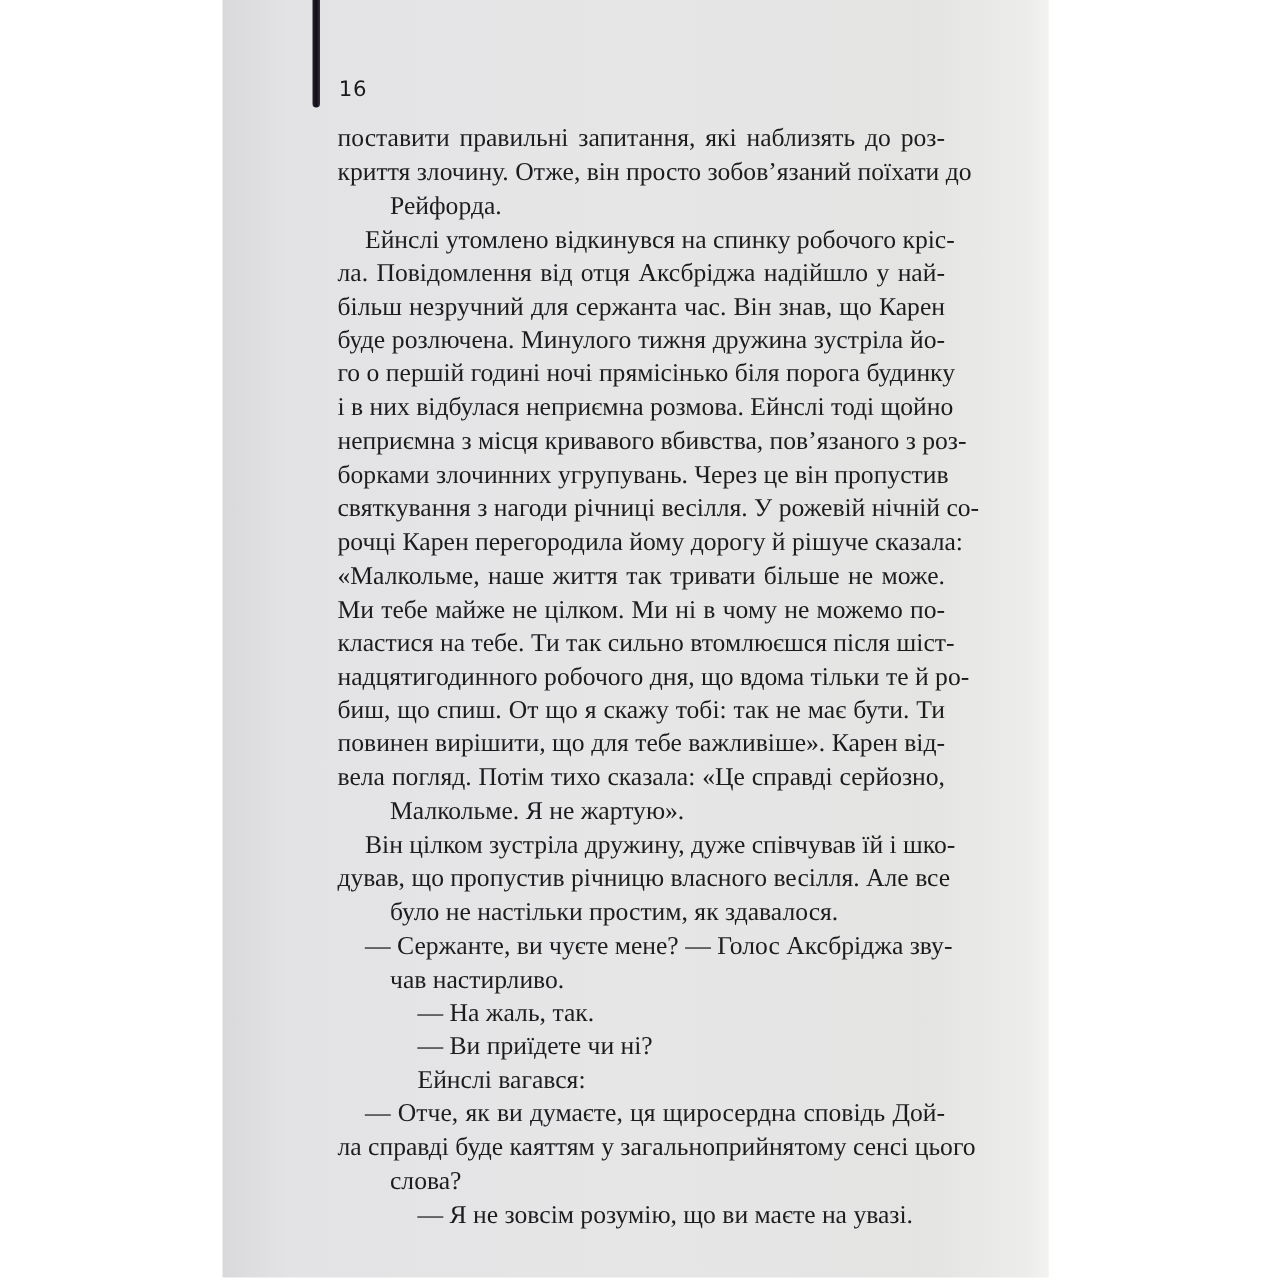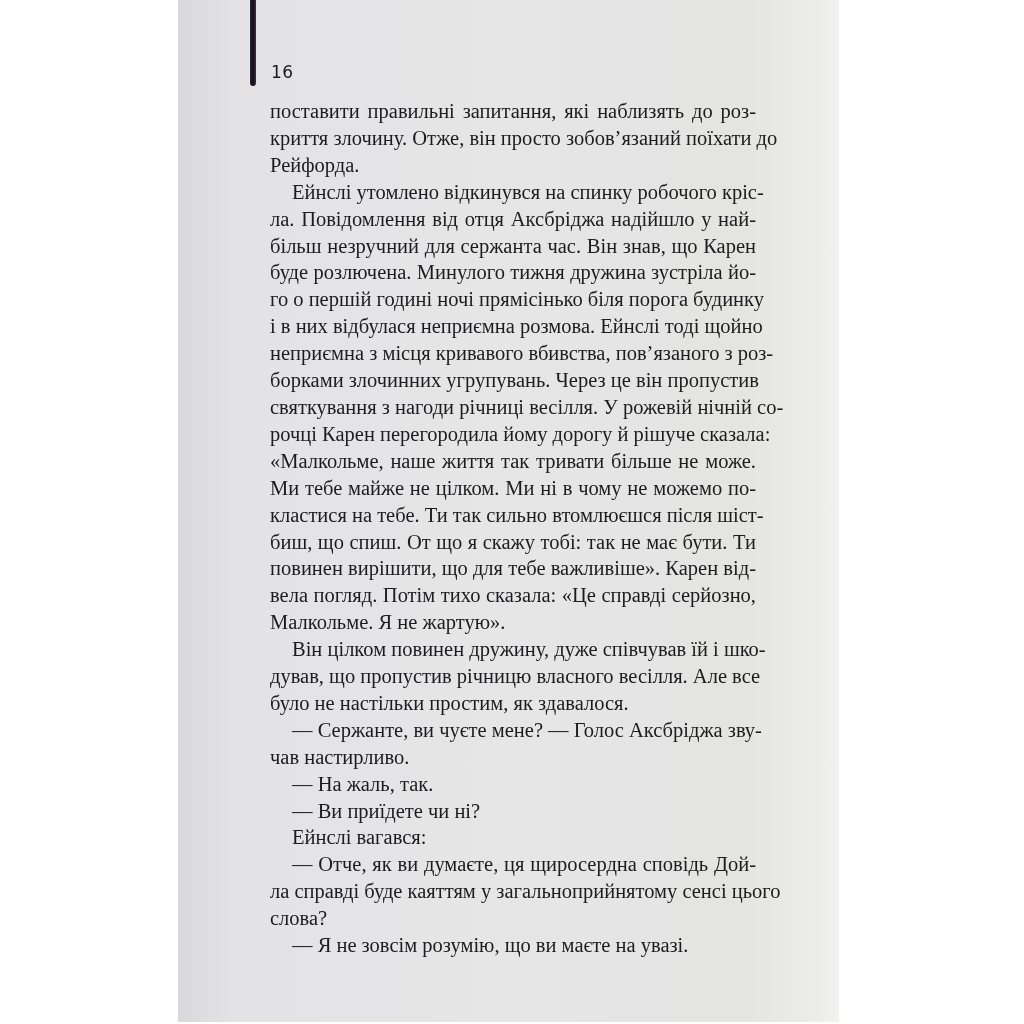--- a/index.html
+++ b/index.html
@@ -53,20 +53,21 @@
     color: #1c1c1e;
   }
   .line {
     display: block;
     white-space: nowrap;
     text-align: justify;
     text-align-last: justify;
   }
   .line.last {
     text-align-last: left;
+    margin-left: 42px;
   }
   .line.indent {
     padding-left: 22px;
   }
 </style>
 </head>
 <body>
 
 <div class="scan">
   <div class="page"></div>
@@ -82,25 +83,26 @@
       <span class="line">буде розлючена. Минулого тижня дружина зустріла йо-</span>
       <span class="line">го о першій годині ночі прямісінько біля порога будинку</span>
       <span class="line">і в них відбулася неприємна розмова. Ейнслі тоді щойно</span>
       <span class="line">неприємна з місця кривавого вбивства, пов’язаного з роз-</span>
       <span class="line">борками злочинних угрупувань. Через це він пропустив</span>
       <span class="line">святкування з нагоди річниці весілля. У рожевій нічній со-</span>
       <span class="line">рочці Карен перегородила йому дорогу й рішуче сказала:</span>
       <span class="line">«Малкольме, наше життя так тривати більше не може.</span>
       <span class="line">Ми тебе майже не цілком. Ми ні в чому не можемо по-</span>
       <span class="line">кластися на тебе. Ти так сильно втомлюєшся після шіст-</span>
+      <span class="line">надцятигодинного робочого дня, що вдома тільки те й ро-</span>
       <span class="line">биш, що спиш. От що я скажу тобі: так не має бути. Ти</span>
       <span class="line">повинен вирішити, що для тебе важливіше». Карен від-</span>
       <span class="line">вела погляд. Потім тихо сказала: «Це справді серйозно,</span>
       <span class="line last">Малкольме. Я не жартую».</span>
-      <span class="line indent">Він цілком повинен дружину, дуже співчував їй і шко-</span>
+      <span class="line indent">Він цілком зустріла дружину, дуже співчував їй і шко-</span>
       <span class="line">дував, що пропустив річницю власного весілля. Але все</span>
       <span class="line last">було не настільки простим, як здавалося.</span>
       <span class="line indent">— Сержанте, ви чуєте мене? — Голос Аксбріджа зву-</span>
       <span class="line last">чав настирливо.</span>
       <span class="line indent last">— На жаль, так.</span>
       <span class="line indent last">— Ви приїдете чи ні?</span>
       <span class="line indent last">Ейнслі вагався:</span>
       <span class="line indent">— Отче, як ви думаєте, ця щиросердна сповідь Дой-</span>
       <span class="line">ла справді буде каяттям у загальноприйнятому сенсі цього</span>
       <span class="line last">слова?</span>

